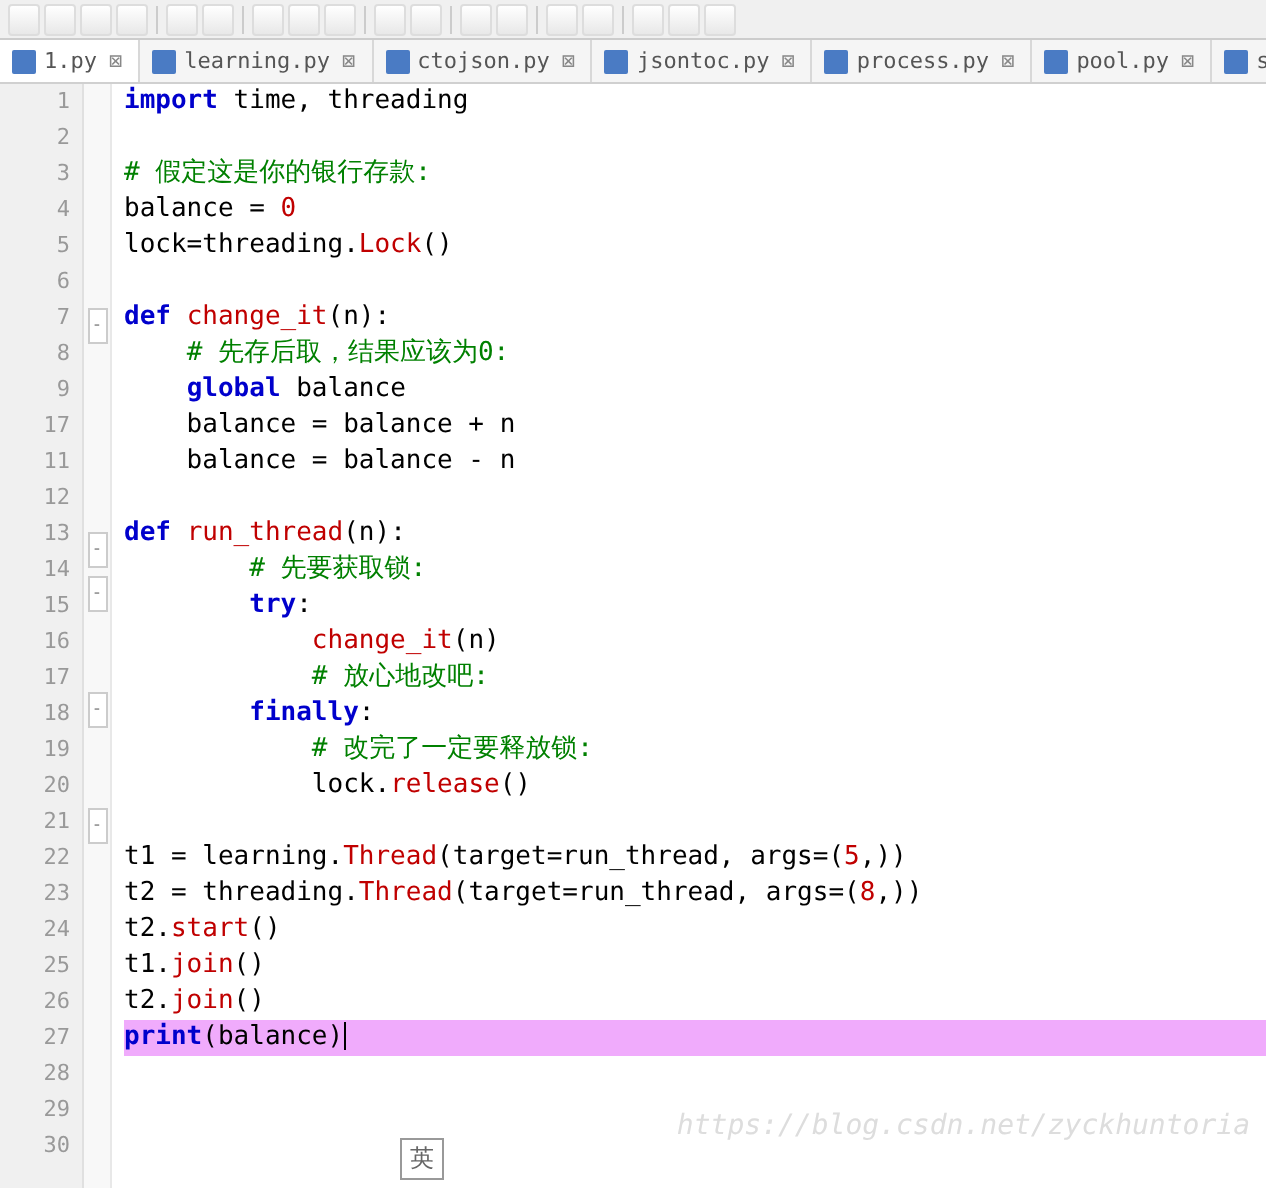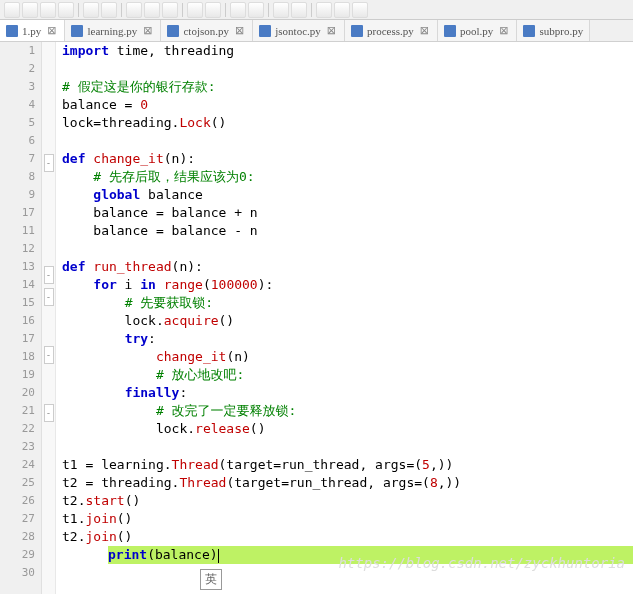--- a/index.html
+++ b/index.html
@@ -45,21 +45,20 @@
 .tab {
   display: flex;
   align-items: center;
   padding: 1px 6px;
   border-right: 1px solid #d8d8d8;
   background: #f5f5f5;
   font-size: 11px;
   color: #555;
   gap: 4px;
   cursor: pointer;
-  font-family: Liberation Serif, serif;
 }
 .tab.active {
   background: #fff;
 }
 .disk-icon {
   width: 12px;
   height: 12px;
   background: #4a7bc4;
   border-radius: 1px;
   display: inline-block;
@@ -111,22 +110,21 @@
   flex: 1;
   padding-left: 6px;
   position: relative;
 }
 .line {
   height: 18px;
   line-height: 18px;
   white-space: pre;
 }
 .line.highlight {
-  background: #bef264;
-  margin-left: 46px;
+  background: #f0abfc;
 }
 .kw { color: #0000cc; font-weight: bold; }
 .fn { color: #c00000; }
 .cm { color: #008000; }
 .num { color: #c00000; }
 .cursor {
   display: inline-block;
   width: 1px;
   height: 14px;
   background: #000;
@@ -291,23 +289,21 @@
       <div class="line"><span>balance = </span><span class="num">0</span></div>
       <div class="line"><span>lock=threading.</span><span class="fn">Lock</span><span>()</span></div>
       <div class="line"></div>
       <div class="line"><span class="kw">def </span><span class="fn">change_it</span><span>(n):</span></div>
       <div class="line"><span>    </span><span class="cm"># 先存后取，结果应该为0:</span></div>
       <div class="line"><span>    </span><span class="kw">global</span><span> balance</span></div>
       <div class="line"><span>    balance = balance + n</span></div>
       <div class="line"><span>    balance = balance - n</span></div>
       <div class="line"></div>
       <div class="line"><span class="kw">def </span><span class="fn">run_thread</span><span>(n):</span></div>
-      <div class="line"><span>    </span><span class="kw">for</span><span> i </span><span class="kw">in</span><span> </span><span class="fn">range</span><span>(</span><span class="num">100000</span><span>):</span></div>
       <div class="line"><span>        </span><span class="cm"># 先要获取锁:</span></div>
-      <div class="line"><span>        lock.</span><span class="fn">acquire</span><span>()</span></div>
       <div class="line"><span>        </span><span class="kw">try</span><span>:</span></div>
       <div class="line"><span>            </span><span class="fn">change_it</span><span>(n)</span></div>
       <div class="line"><span>            </span><span class="cm"># 放心地改吧:</span></div>
       <div class="line"><span>        </span><span class="kw">finally</span><span>:</span></div>
       <div class="line"><span>            </span><span class="cm"># 改完了一定要释放锁:</span></div>
       <div class="line"><span>            lock.</span><span class="fn">release</span><span>()</span></div>
       <div class="line"></div>
       <div class="line"><span>t1 = learning.</span><span class="fn">Thread</span><span>(target=run_thread, args=(</span><span class="num">5</span><span>,))</span></div>
       <div class="line"><span>t2 = threading.</span><span class="fn">Thread</span><span>(target=run_thread, args=(</span><span class="num">8</span><span>,))</span></div>
       <div class="line"><span>t2.</span><span class="fn">start</span><span>()</span></div>

